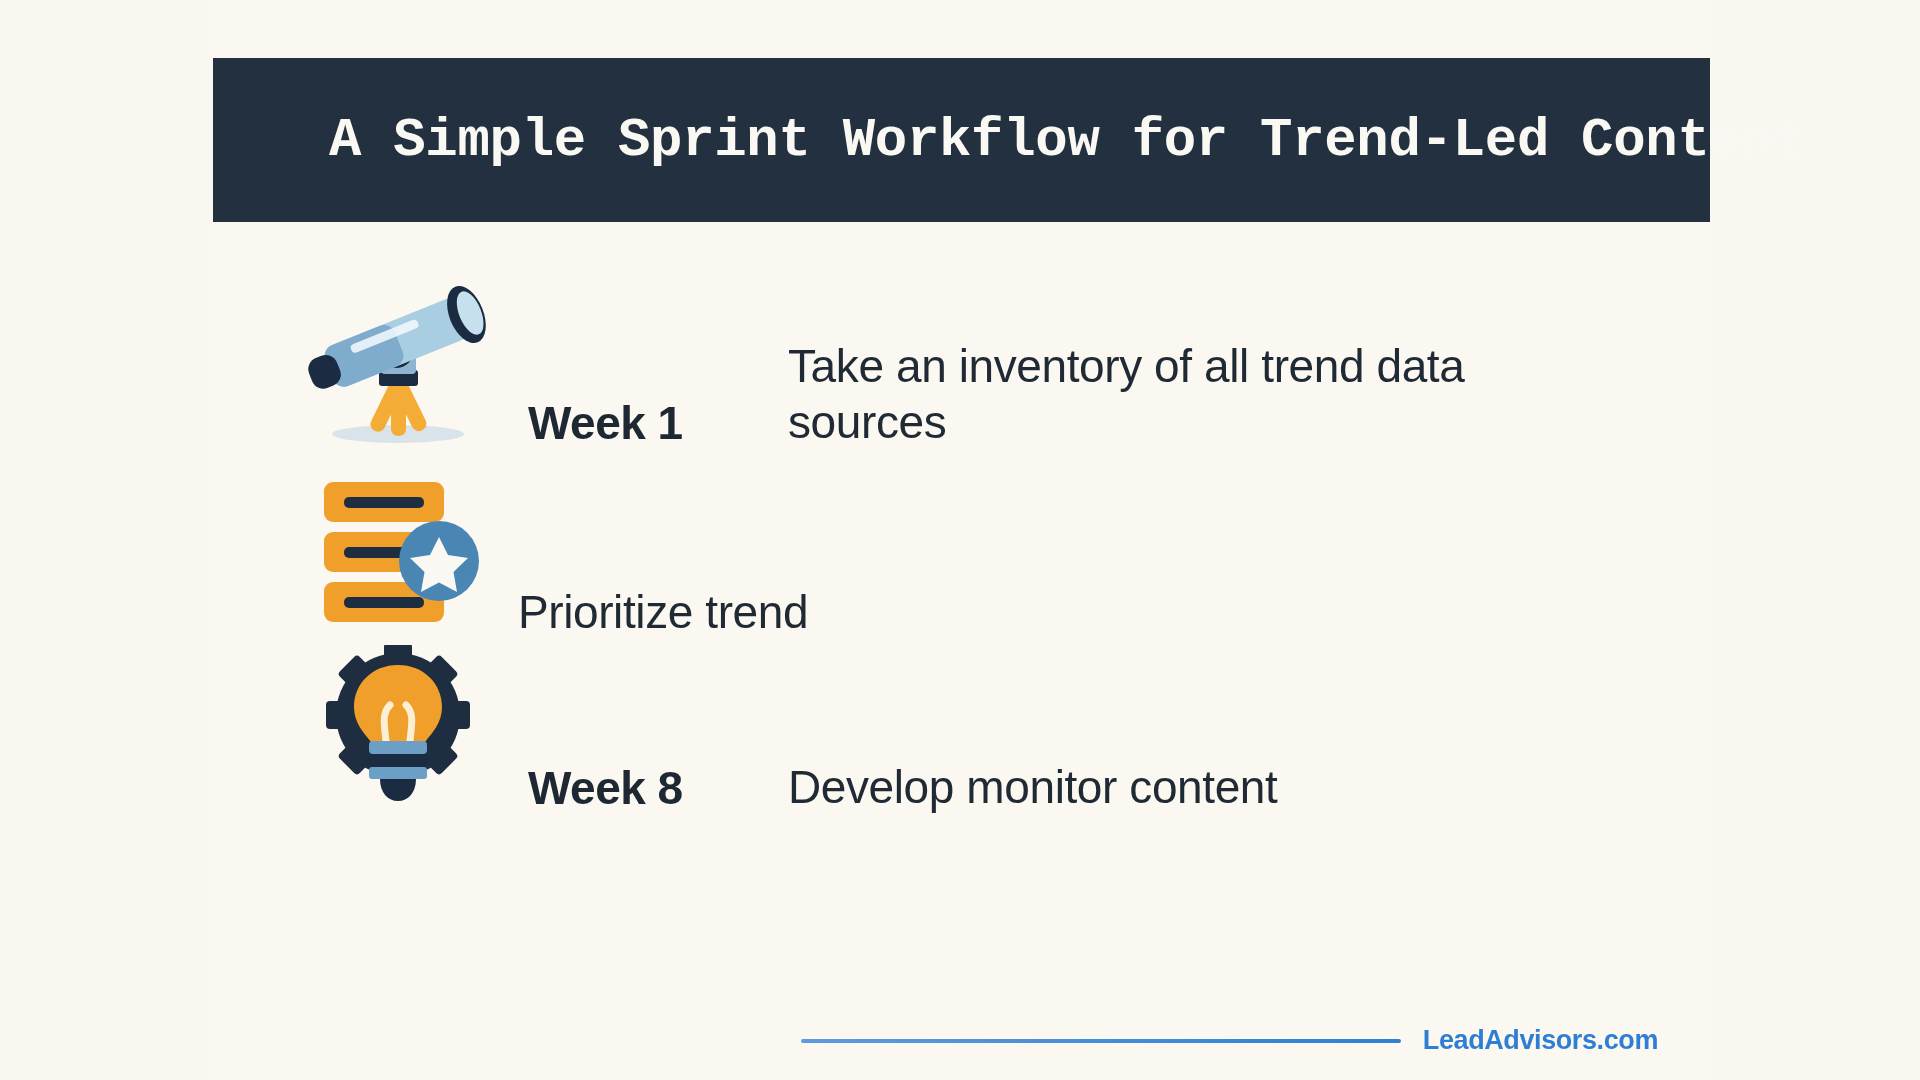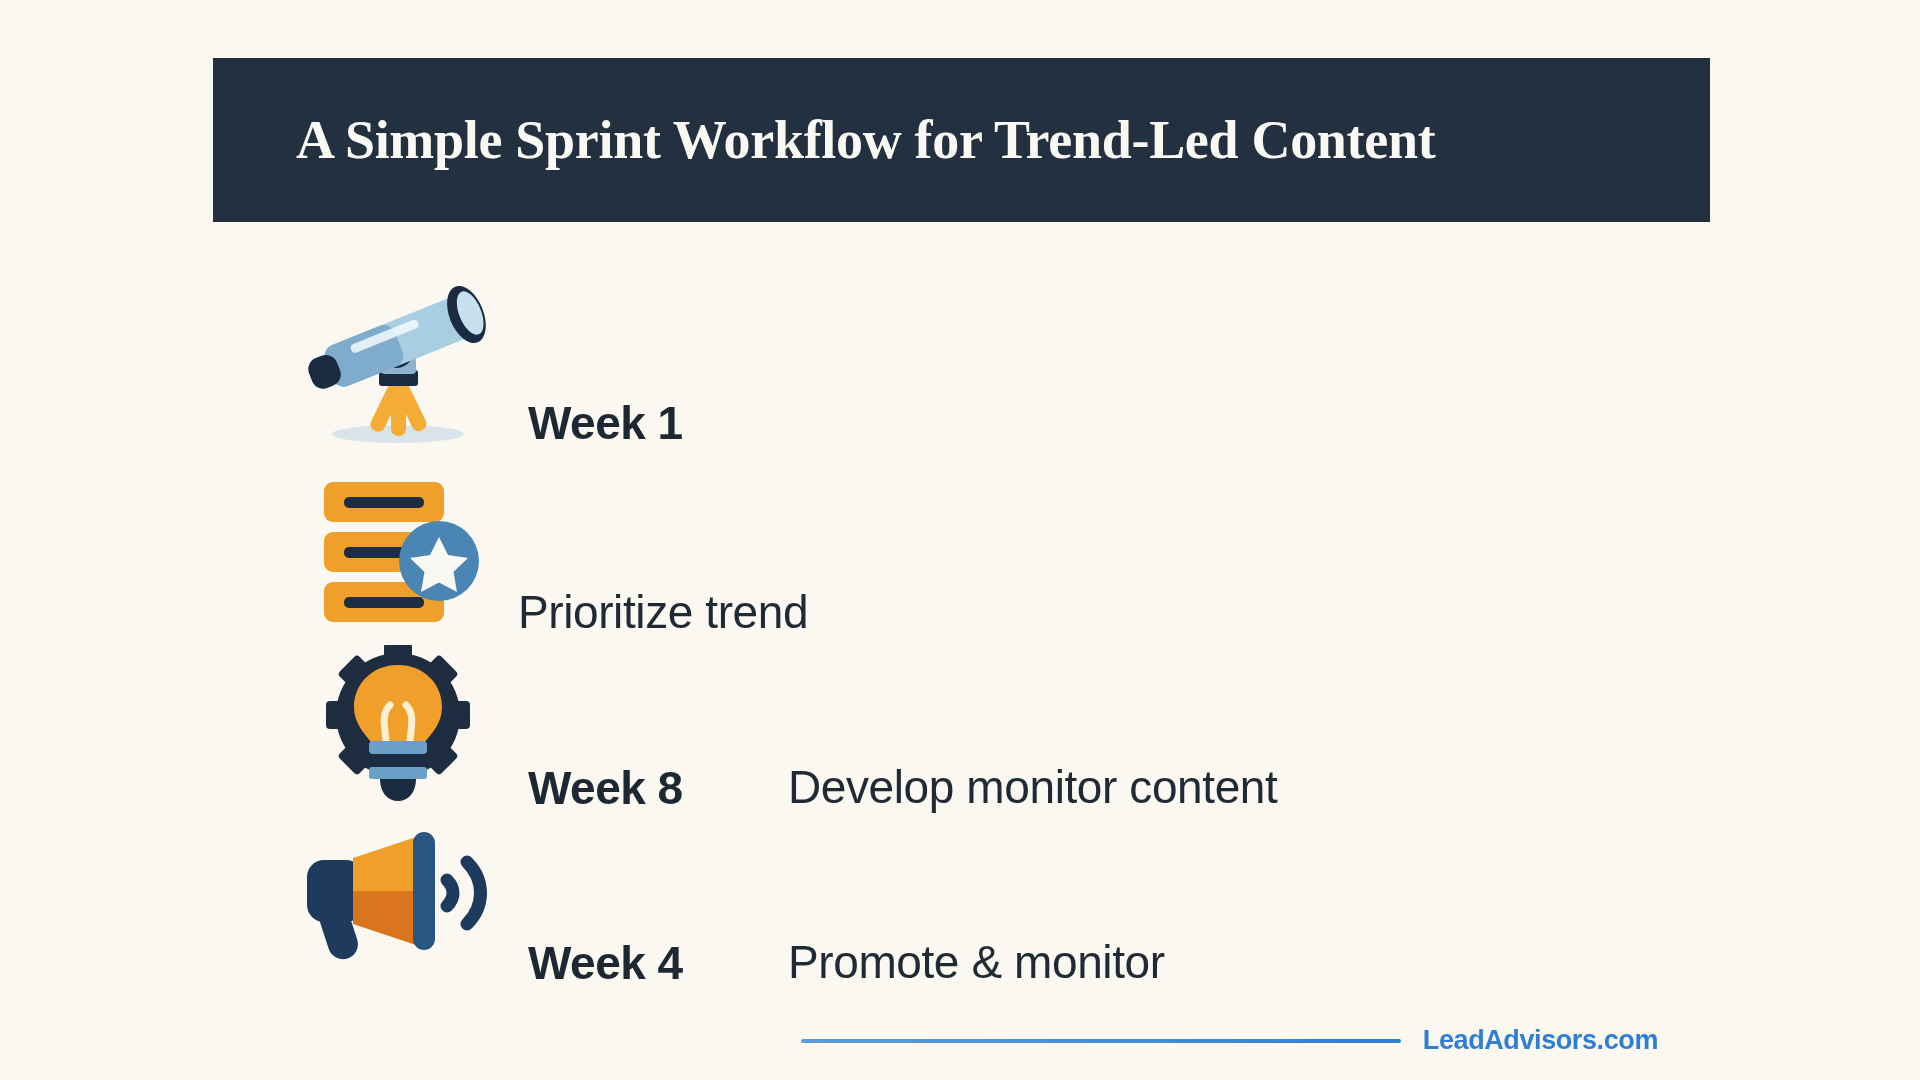--- a/index.html
+++ b/index.html
@@ -36,23 +36,23 @@
     background: #22303F;
     display: flex;
     align-items: center;
   }
 
   #header-title {
     color: #FAF8F3;
     font-size: 54px;
     font-weight: bold;
     letter-spacing: -0.3px;
-    padding-left: 83px;
+    padding-left: 116px;
     white-space: nowrap;
-    font-family: Liberation Serif, serif;
+    font-family: Liberation Mono, monospace;
   }
 
   
   #steps {
     position: absolute;
     left: 0;
     top: 250px;
     width: 1497px;
   }
 
@@ -156,20 +156,21 @@
             <rect x="58" y="49" width="72" height="9" rx="4" fill="#F3FAFD" opacity="0.85"></rect>
 
             <rect x="10" y="48" width="30" height="32" rx="12" fill="#1B2C42"></rect>
 
             <ellipse cx="178" cy="64" rx="17" ry="30" fill="#1B2C42"></ellipse>
             <ellipse cx="182" cy="64" rx="11" ry="23" fill="#C6E0EE"></ellipse>
           </g>
         </svg>
       </div>
       <div class="step-week">Week 1</div>
+      <div class="step-desc">Take an inventory of all trend data sources</div>
     </div>
 
     <div class="step-row" id="step-row-1">
       <div class="step-icon-wrap">
         <svg width="200" height="170" viewBox="0 0 200 170" aria-hidden="true">
           <rect x="26" y="14" width="120" height="40" rx="9" fill="#F0A02A"></rect>
           <rect x="46" y="29" width="80" height="11" rx="5" fill="#1E2E40"></rect>
           <rect x="26" y="64" width="120" height="40" rx="9" fill="#F0A02A"></rect>
           <rect x="46" y="79" width="80" height="11" rx="5" fill="#1E2E40"></rect>
           <rect x="26" y="114" width="120" height="40" rx="9" fill="#F0A02A"></rect>
@@ -204,41 +205,20 @@
           <rect x="63" y="96" width="58" height="13" rx="4" fill="#6C9FC6"></rect>
           <rect x="63" y="109" width="58" height="13" rx="3" fill="#1B2C42"></rect>
           <rect x="63" y="122" width="58" height="12" rx="3" fill="#6C9FC6"></rect>
           <path d="M74 134 L110 134 C110 148 102 156 92 156 C82 156 74 148 74 134 Z" fill="#1B2C42"></path>
         </svg>
       </div>
       <div class="step-week">Week 8</div>
       <div class="step-desc">Develop monitor content</div>
     </div>
 
-    <div class="step-row" id="step-row-3">
-      <div class="step-icon-wrap">
-        <svg width="195" height="145" viewBox="0 0 195 145" aria-hidden="true">
-
-          <rect x="22" y="68" width="30" height="62" rx="15" fill="#1E3A5C" transform="rotate(-18 37 99)"></rect>
-
-          <rect x="6" y="30" width="56" height="62" rx="17" fill="#1E3A5C"></rect>
-
-          <path d="M52 28 L118 6 L118 61 L52 61 Z" fill="#F0A02A"></path>
-
-          <path d="M52 61 L118 61 L118 116 L52 94 Z" fill="#D9751C"></path>
-
-          <rect x="112" y="2" width="22" height="118" rx="11" fill="#2A5580"></rect>
-
-          <path d="M146 50 C154 58 154 68 146 76" stroke="#1E3A5C" stroke-width="13" fill="none" stroke-linecap="round"></path>
-          <path d="M166 32 C184 50 184 76 166 94" stroke="#1E3A5C" stroke-width="13" fill="none" stroke-linecap="round"></path>
-        </svg>
-      </div>
-      <div class="step-week">Week 4</div>
-      <div class="step-desc">Promote &amp; monitor</div>
-    </div>
 
   </div>
 
   <div id="footer">
     <div id="footer-rule"></div>
     <div id="footer-brand">LeadAdvisors.com</div>
   </div>
 
 </div>
 

